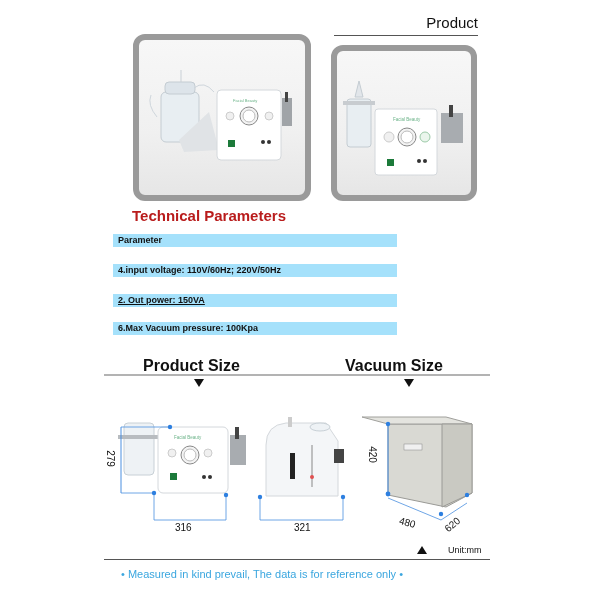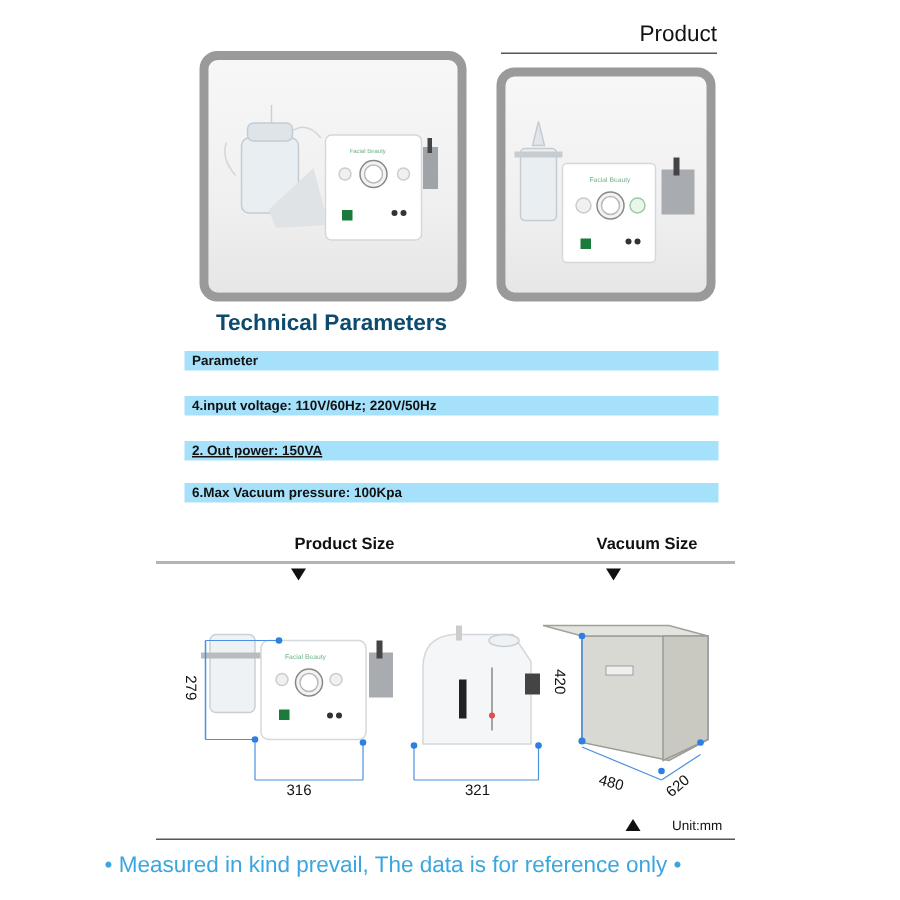--- a/index.html
+++ b/index.html
@@ -5,30 +5,30 @@
   html, body { margin:0; padding:0; }
   body { width:600px; height:600px; background:#ffffff; position:relative; overflow:hidden;
          font-family:"Liberation Sans", sans-serif; color:#111; }
   .abs { position:absolute; }
   .hdr-title { left:380px; top:14px; width:98px; text-align:right; font-size:15px; font-weight:normal; color:#111; }
   .hdr-line { left:334px; top:35px; width:144px; height:1px; background:#555; }
   .frame { border:6px solid #9a9a9a; border-radius:12px; box-sizing:border-box;
            background:linear-gradient(180deg,#f7f7f7 0%,#f0f0f0 60%,#e6e6e6 100%); overflow:hidden; }
   .frame1 { left:133px; top:34px; width:178px; height:167px; }
   .frame2 { left:331px; top:45px; width:146px; height:156px; }
-  .tech-title { left:132px; top:207px; font-size:15px; font-weight:bold; color:#0c4a6e;margin-left:12px; }
-  .bar { left:123px; width:356px; height:13px; background:#a5e1fb; font-size:9px; font-weight:bold;
+  .tech-title { left:132px; top:207px; font-size:15px; font-weight:bold; color:#b91c1c; }
+  .bar { left:113px; width:284px; height:13px; background:#a5e1fb; font-size:9px; font-weight:bold;
          line-height:13px; padding-left:5px; box-sizing:border-box; color:#111; }
-  .size-label { font-size:11px; font-weight:bold; color:#111; text-align:right; width:120px; }
+  .size-label { font-size:16px; font-weight:bold; color:#111; text-align:left; width:120px; }
   .gray-line { left:104px; top:374px; width:386px; height:2px; background:#b3b3b3; }
   .tri-down { width:0; height:0; border-left:5px solid transparent; border-right:5px solid transparent; border-top:8px solid #111; }
   .tri-up { width:0; height:0; border-left:5px solid transparent; border-right:5px solid transparent; border-bottom:8px solid #111; }
   .dim { font-size:10px; color:#111; }
   .bot-line { left:104px; top:559px; width:386px; height:1px; background:#555; }
-  .note { left:0; width:524px; top:568px; text-align:center; font-size:15px; color:#3aa6df; }
+  .note { left:0; width:524px; top:568px; text-align:center; font-size:11px; color:#3aa6df; }
   .unit { left:448px; top:545px; font-size:9px; color:#111; }
 </style>
 </head>
 <body>
 
 <div class="abs hdr-title">Product</div>
 <div class="abs hdr-line"></div>
 
 <div class="abs frame frame1">
   <svg width="166" height="155" viewBox="0 0 166 155">
@@ -77,21 +77,21 @@
 <div class="abs bar" style="top:264px;">4.input voltage: 110V/60Hz; 220V/50Hz</div>
 <div class="abs bar" style="top:294px;text-decoration:underline;">2. Out power: 150VA</div>
 <div class="abs bar" style="top:322px;">6.Max Vacuum pressure: 100Kpa</div>
 
 <div class="abs size-label" style="left:143px; top:357px;">Product Size</div>
 <div class="abs size-label" style="left:345px; top:357px;">Vacuum Size</div>
 <div class="abs gray-line"></div>
 <div class="abs tri-down" style="left:194px; top:379px;"></div>
 <div class="abs tri-down" style="left:404px; top:379px;"></div>
 
-<div class="abs" style="left:124px; top:405px; width:250px; height:135px;">
+<div class="abs" style="left:108px; top:405px; width:250px; height:135px;">
   <svg width="250" height="135" viewBox="0 0 250 135">
 
     <rect x="16" y="18" width="30" height="52" rx="4" fill="#eef2f5" stroke="#c8d0d6"></rect>
     <rect x="10" y="30" width="42" height="4" fill="#b8bcc0"></rect>
     <rect x="50" y="22" width="70" height="66" rx="5" fill="#ffffff" stroke="#d4d8dc"></rect>
     <text x="66" y="34" font-size="4.5" fill="#6db48a" font-family="Liberation Sans, sans-serif">Facial Beauty</text>
     <circle cx="82" cy="50" r="9" fill="#f3f3f3" stroke="#888"></circle>
     <circle cx="82" cy="50" r="6" fill="#fff" stroke="#bbb"></circle>
     <circle cx="64" cy="48" r="4" fill="#f0f0f0" stroke="#ccc"></circle>
     <circle cx="100" cy="48" r="4" fill="#f0f0f0" stroke="#ccc"></circle>

